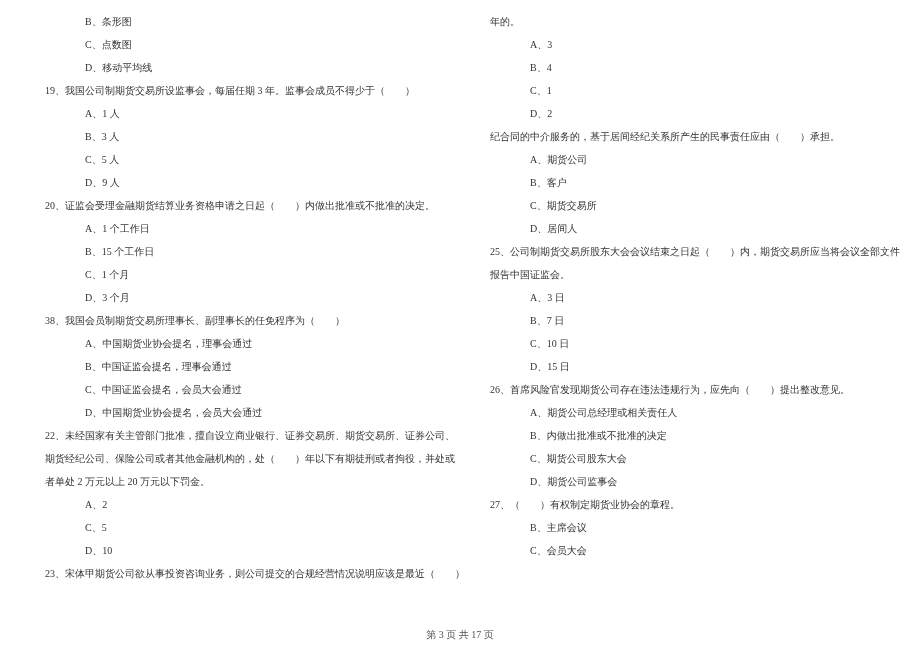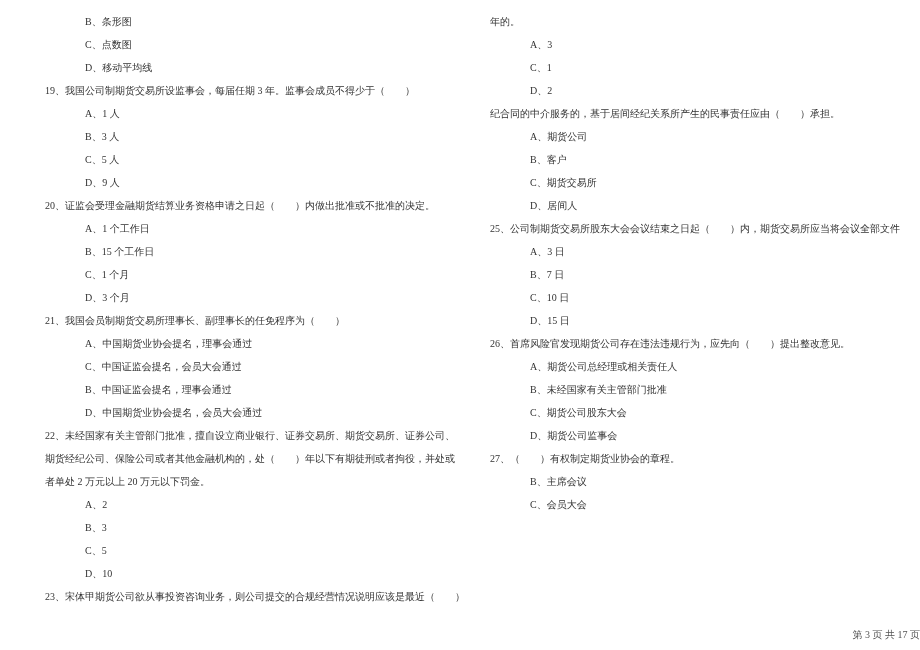--- a/index.html
+++ b/index.html
@@ -35,21 +35,21 @@
       padding-left: 40px;
     }
     .qnum {
       padding-left: 0px;
     }
     .footer {
       position: absolute;
       bottom: 8px;
       left: 0;
       right: 0;
-      text-align: right;
+      text-align: center;
       font-size: 10px;
       color: #555;
     }
   </style>
 </head>
 <body>
 
 <div class="columns">
   <div class="col">
     <div class="line indent1">B、条形图</div>
@@ -58,53 +58,54 @@
     <div class="line qnum">19、我国公司制期货交易所设监事会，每届任期 3 年。监事会成员不得少于（　　）</div>
     <div class="line indent1">A、1 人</div>
     <div class="line indent1">B、3 人</div>
     <div class="line indent1">C、5 人</div>
     <div class="line indent1">D、9 人</div>
     <div class="line qnum">20、证监会受理金融期货结算业务资格申请之日起（　　）内做出批准或不批准的决定。</div>
     <div class="line indent1">A、1 个工作日</div>
     <div class="line indent1">B、15 个工作日</div>
     <div class="line indent1">C、1 个月</div>
     <div class="line indent1">D、3 个月</div>
-    <div class="line qnum">21、我国会员制期货交易所理事长、副理事长的任免程序为（　　）</div>
+    <div class="line qnum">38、我国会员制期货交易所理事长、副理事长的任免程序为（　　）</div>
     <div class="line indent1">A、中国期货业协会提名，理事会通过</div>
+    <div class="line indent1">B、中国证监会提名，理事会通过</div>
     <div class="line indent1">C、中国证监会提名，会员大会通过</div>
-    <div class="line indent1">B、中国证监会提名，理事会通过</div>
     <div class="line indent1">D、中国期货业协会提名，会员大会通过</div>
     <div class="line qnum">22、未经国家有关主管部门批准，擅自设立商业银行、证券交易所、期货交易所、证券公司、</div>
     <div class="line qnum">期货经纪公司、保险公司或者其他金融机构的，处（　　）年以下有期徒刑或者拘役，并处或</div>
     <div class="line qnum">者单处 2 万元以上 20 万元以下罚金。</div>
     <div class="line indent1">A、2</div>
-    <div class="line indent1">B、3</div>
     <div class="line indent1">C、5</div>
     <div class="line indent1">D、10</div>
     <div class="line qnum">23、宋体甲期货公司欲从事投资咨询业务，则公司提交的合规经营情况说明应该是最近（　　）</div>
   </div>
 
   <div class="col">
     <div class="line qnum">年的。</div>
     <div class="line indent1">A、3</div>
+    <div class="line indent1">B、4</div>
     <div class="line indent1">C、1</div>
     <div class="line indent1">D、2</div>
     <div class="line qnum">纪合同的中介服务的，基于居间经纪关系所产生的民事责任应由（　　）承担。</div>
     <div class="line indent1">A、期货公司</div>
     <div class="line indent1">B、客户</div>
     <div class="line indent1">C、期货交易所</div>
     <div class="line indent1">D、居间人</div>
     <div class="line qnum">25、公司制期货交易所股东大会会议结束之日起（　　）内，期货交易所应当将会议全部文件</div>
+    <div class="line qnum">报告中国证监会。</div>
     <div class="line indent1">A、3 日</div>
     <div class="line indent1">B、7 日</div>
     <div class="line indent1">C、10 日</div>
     <div class="line indent1">D、15 日</div>
     <div class="line qnum">26、首席风险官发现期货公司存在违法违规行为，应先向（　　）提出整改意见。</div>
     <div class="line indent1">A、期货公司总经理或相关责任人</div>
-    <div class="line indent1">B、未经国家有关主管部门批准</div>
+    <div class="line indent1">B、内做出批准或不批准的决定</div>
     <div class="line indent1">C、期货公司股东大会</div>
     <div class="line indent1">D、期货公司监事会</div>
     <div class="line qnum">27、（　　）有权制定期货业协会的章程。</div>
     <div class="line indent1">B、主席会议</div>
     <div class="line indent1">C、会员大会</div>
   </div>
 </div>
 
 <div class="footer">第 3 页 共 17 页</div>
 

